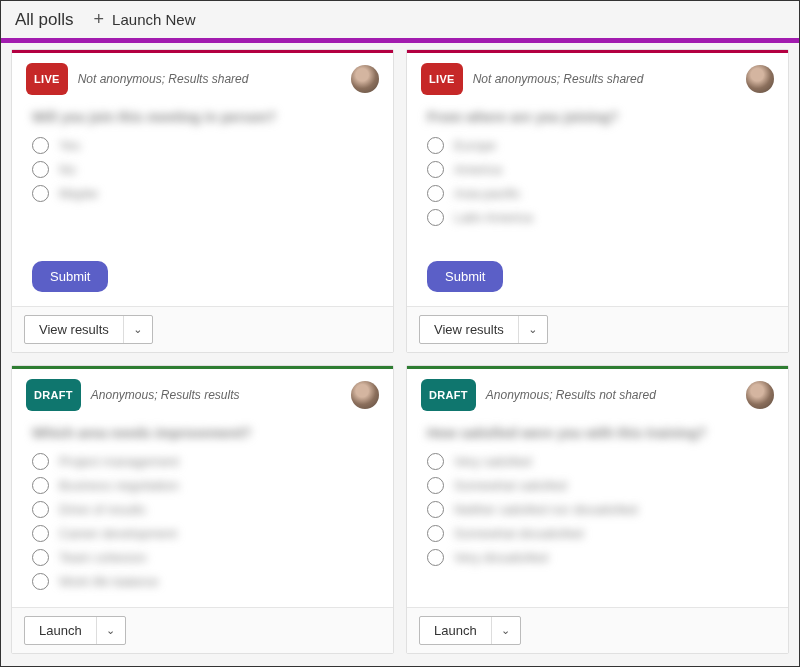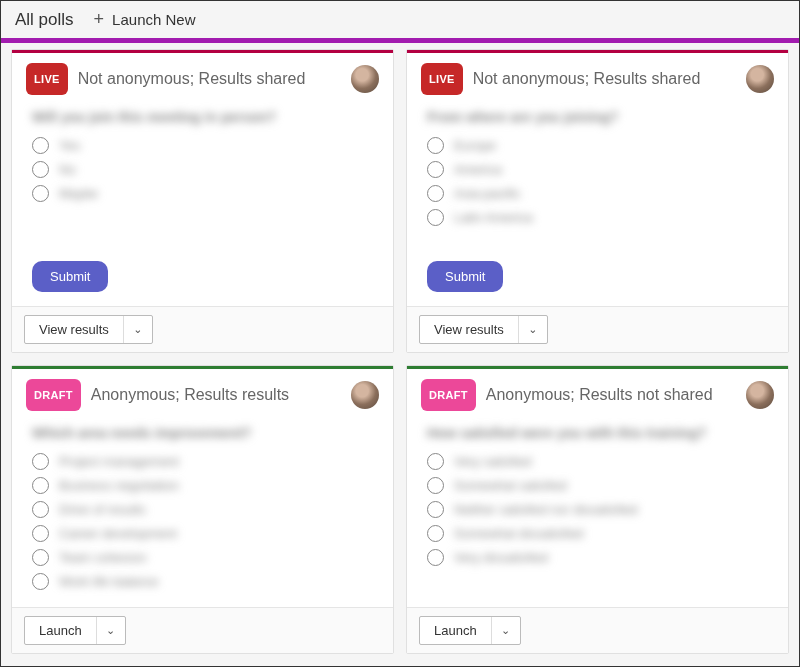--- a/index.html
+++ b/index.html
@@ -70,24 +70,25 @@
     .badge {
       display: inline-block;
       padding: 10px 8px;
       border-radius: 6px;
       font-size: 11px;
       font-weight: 600;
       color: #fff;
       letter-spacing: 0.3px;
     }
     .badge-live { background: #c62828; }
-    .badge-draft { background: #ec4899; }
+    .badge-draft { background: #0f766e; }
     .meta-text {
-      font-size: 16px;
+      font-size: 12px;
       color: #666;
+      font-style: italic;
     }
     .avatar {
       width: 28px;
       height: 28px;
       border-radius: 50%;
       background: radial-gradient(circle at 40% 35%, #d4b5a0 25%, #8b6f5c 55%, #5c4a3d 100%);
       margin-left: auto;
       filter: blur(0.5px);
     }
     .card-body {

